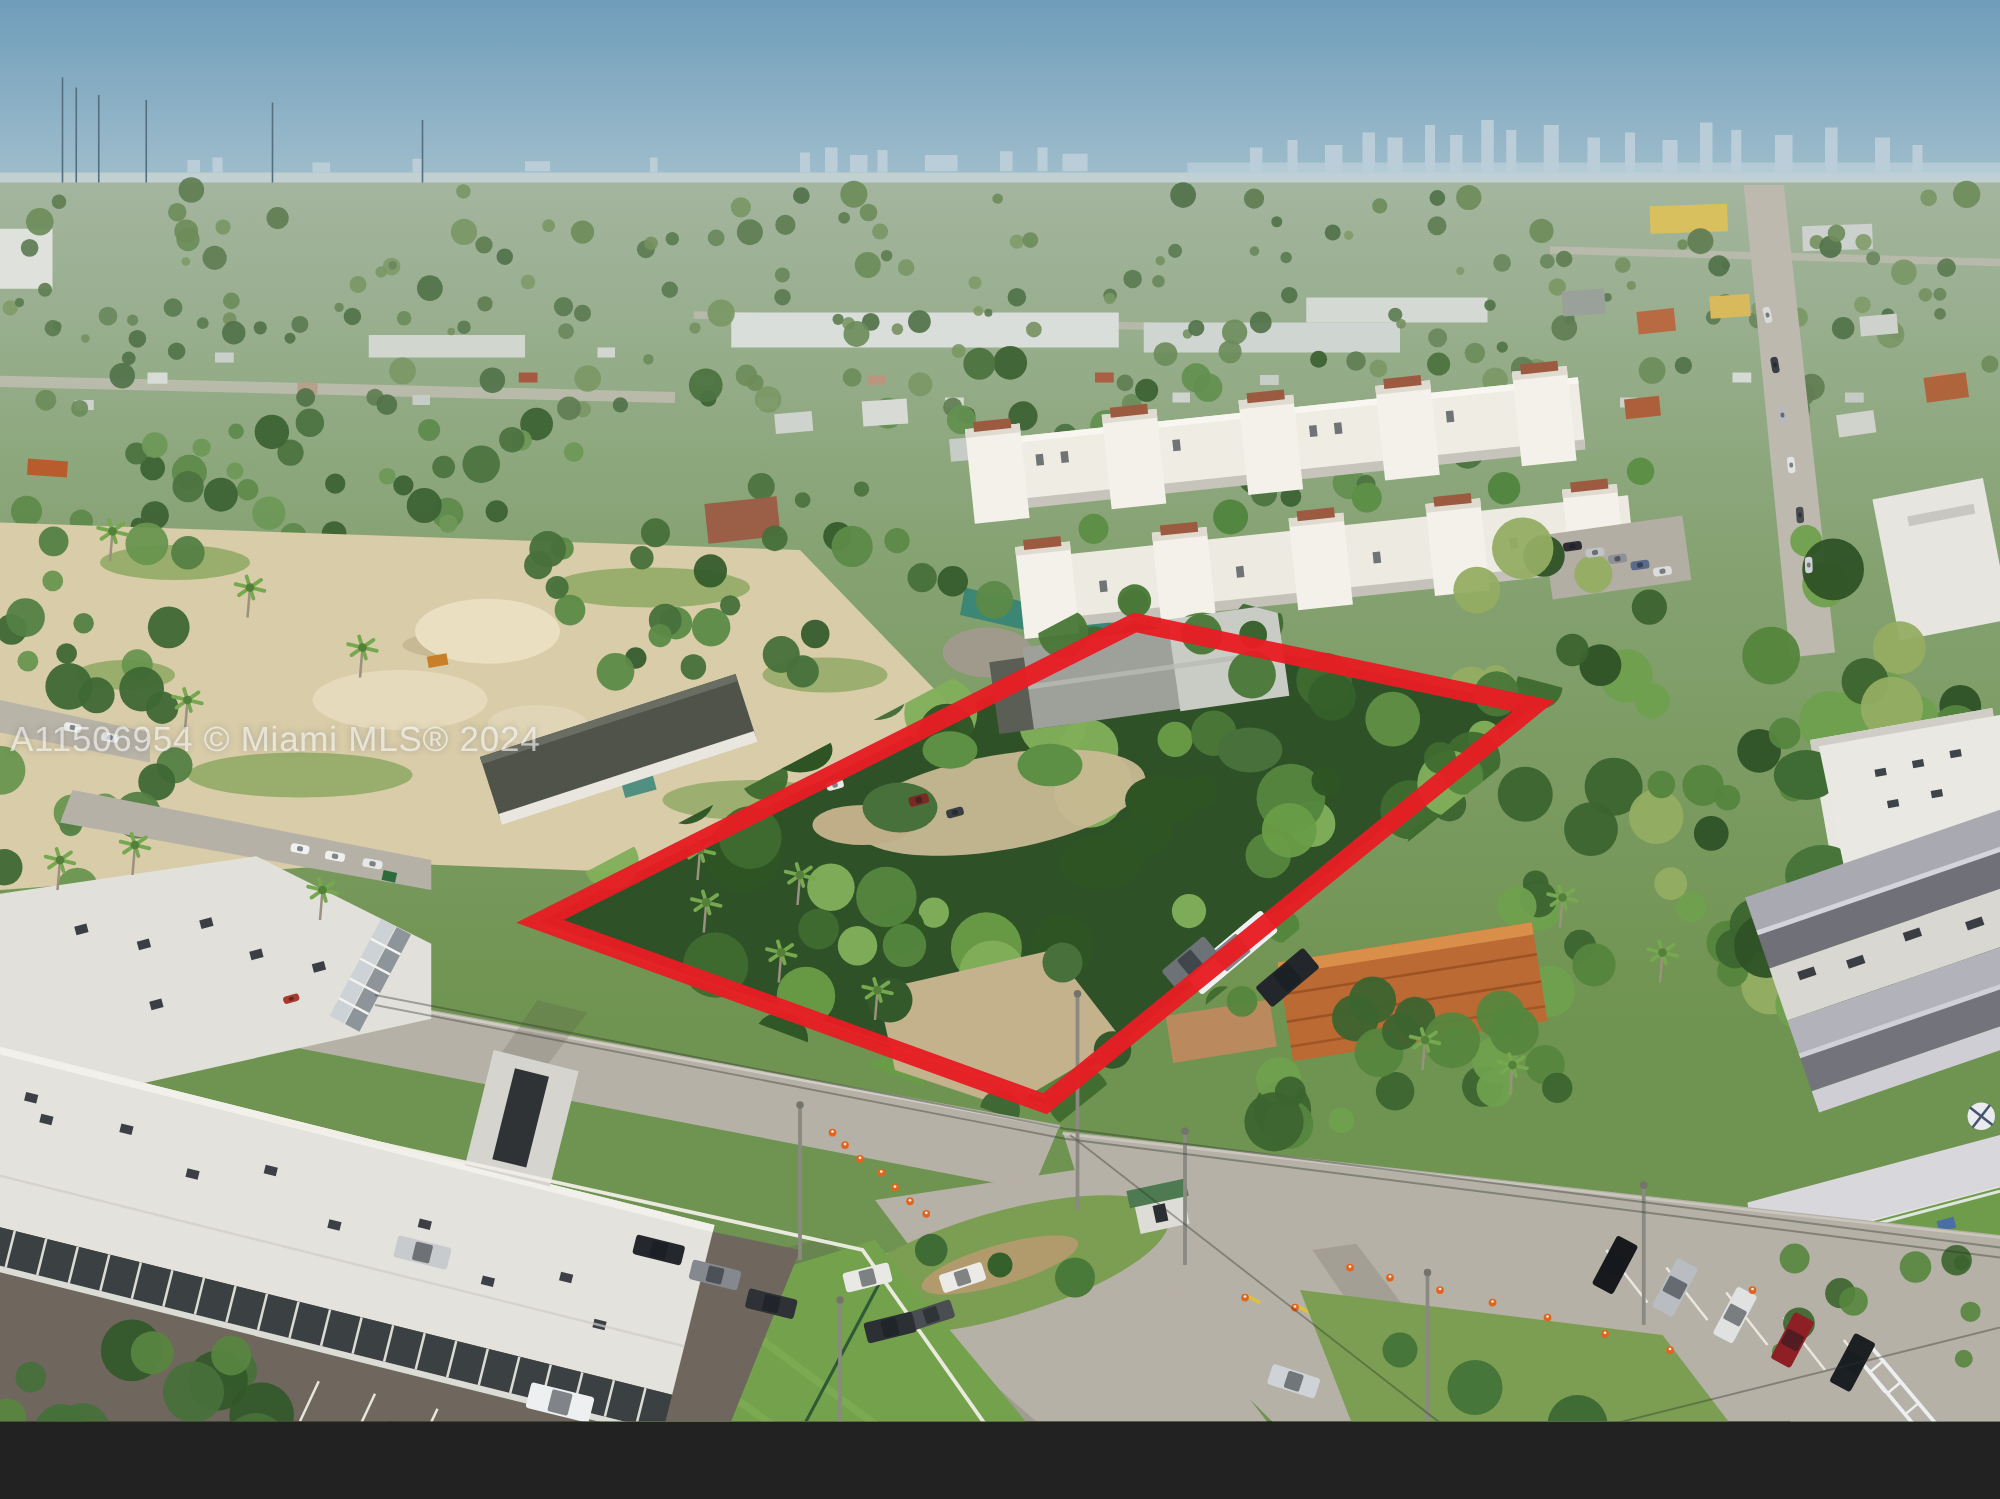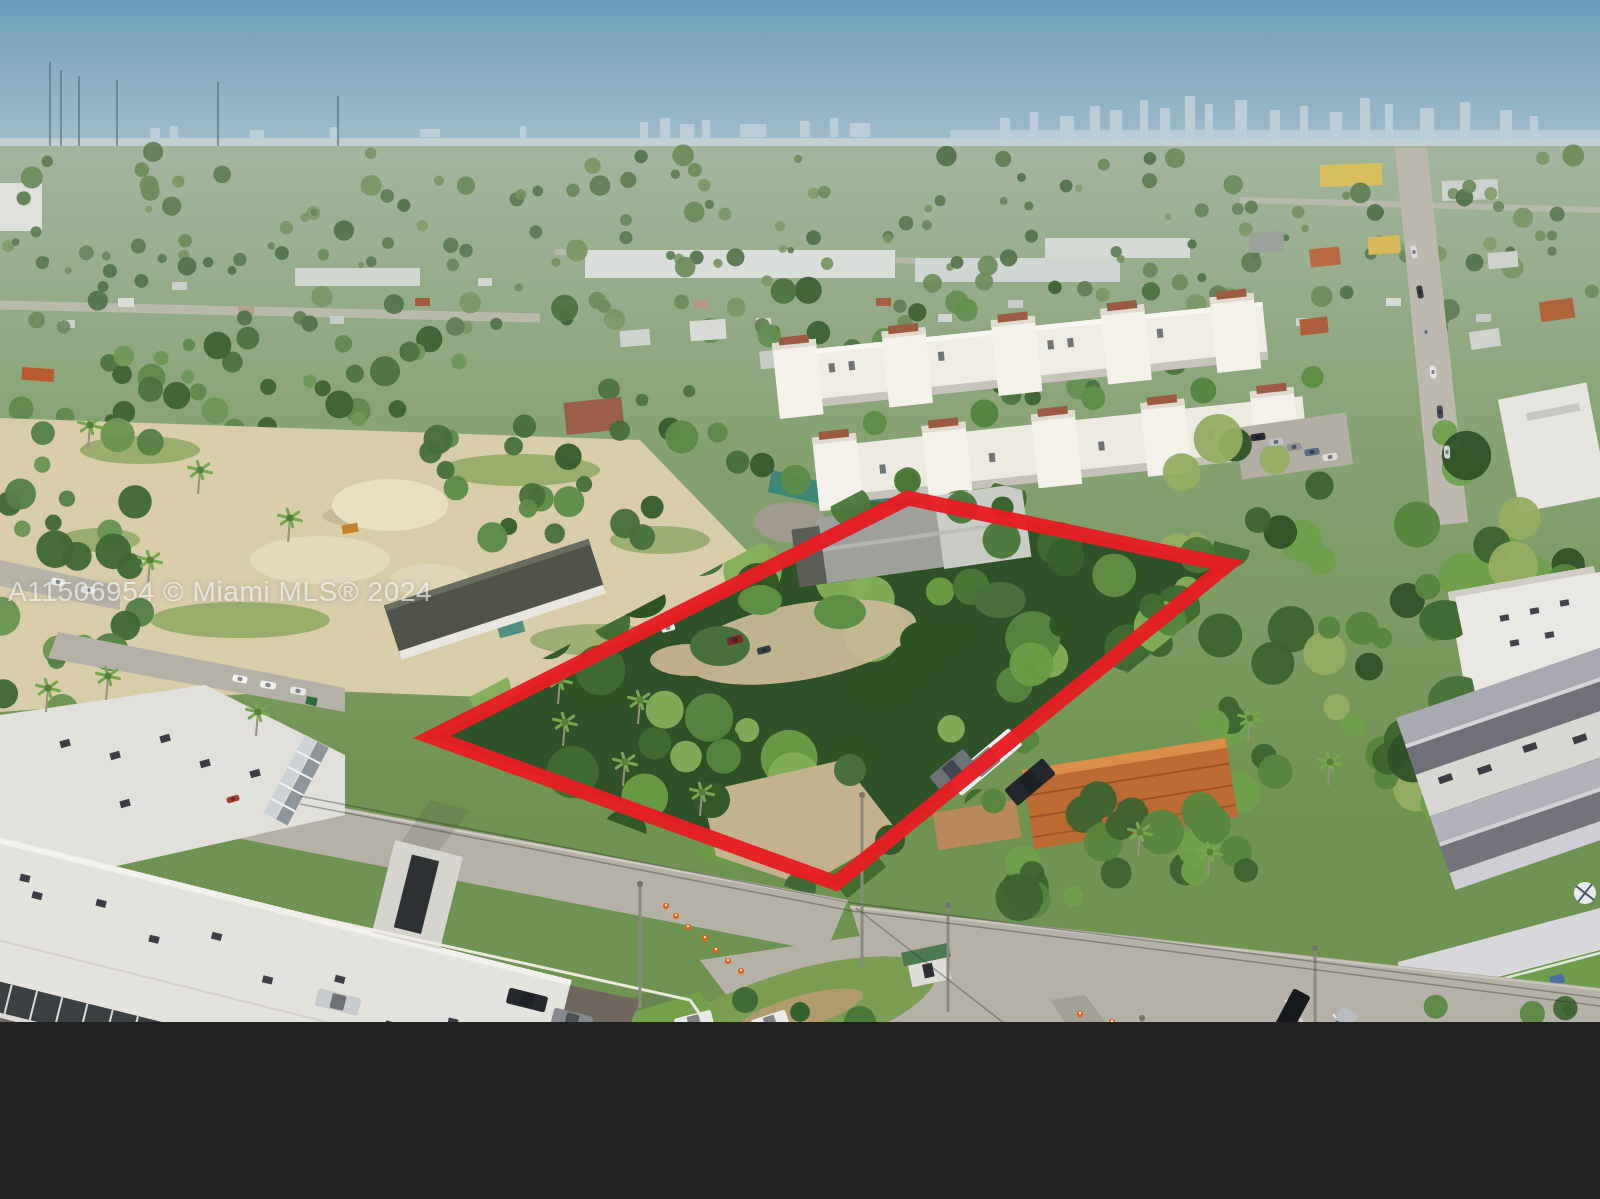--- a/index.html
+++ b/index.html
@@ -1,16 +1,16 @@
 <!DOCTYPE html>
 <html><head>
 <meta charset="utf-8">
 <style>
   html,body{margin:0;padding:0;background:#222;}
-  #photo{position:relative;width:1600px;height:1022px;overflow:hidden;font-family:"Liberation Sans",sans-serif;}
+  #photo{position:relative;width:1600px;height:1137px;overflow:hidden;font-family:"Liberation Sans",sans-serif;}
   #photo svg{position:absolute;inset:0;display:block;}
   .watermark{
     position:absolute;left:8px;top:576px;
     font-size:28px;letter-spacing:.6px;font-weight:400;
     color:rgba(255,255,255,.60);
     text-shadow:0 0 5px rgba(90,90,90,.35);
     white-space:nowrap;pointer-events:none;
   }
 </style>
 </head>

